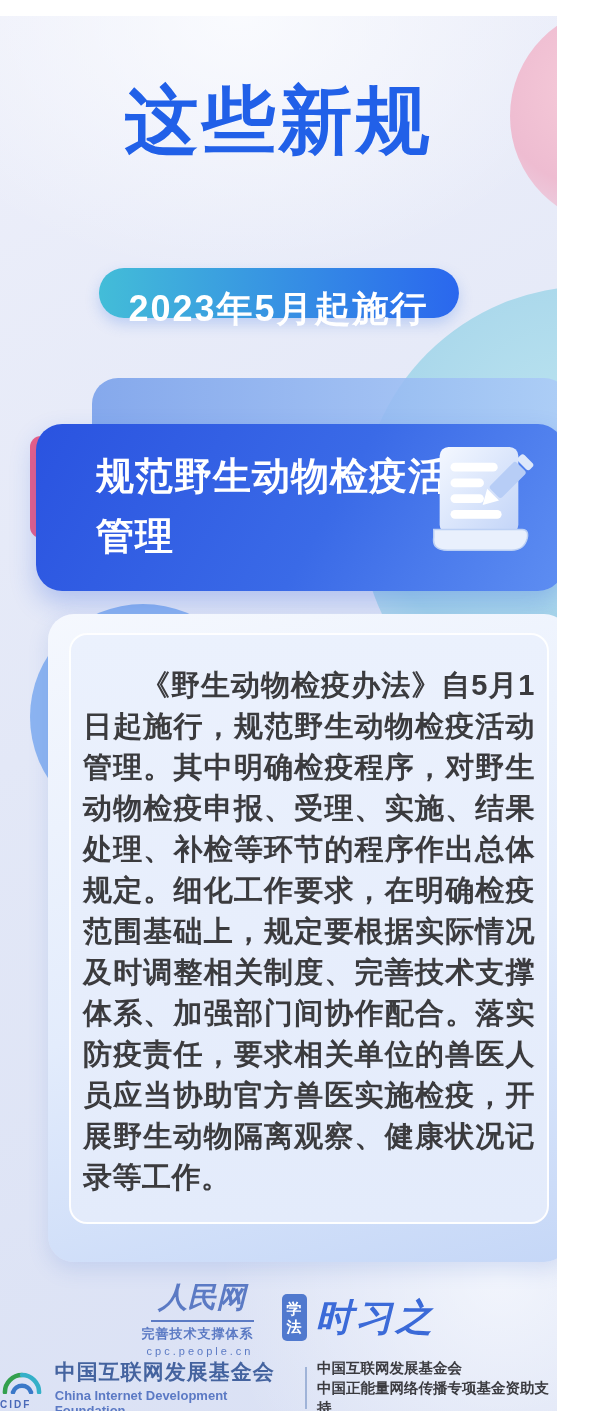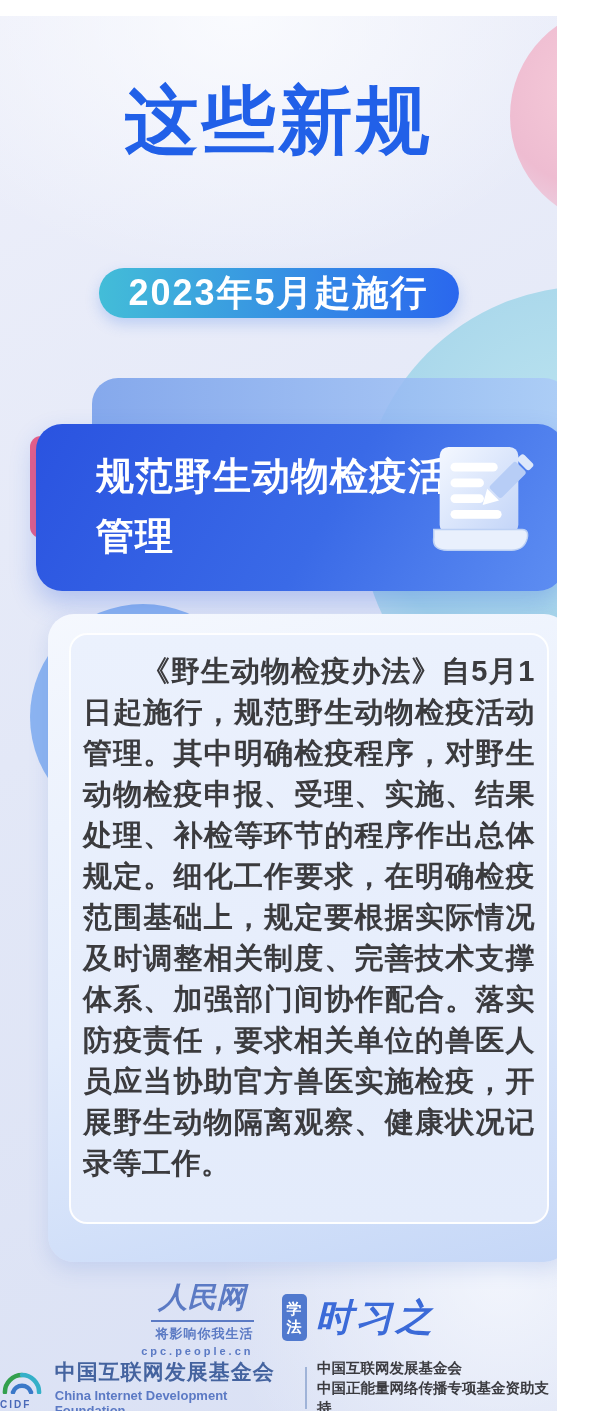--- a/index.html
+++ b/index.html
@@ -19,21 +19,21 @@
   .blob-leftblue { left:30px; top:588px; width:226px; height:226px; background:#8cb4f1; }
   .blob-bottom { left:220px; top:980px; width:560px; height:560px;
                  background:radial-gradient(closest-side,rgba(249,251,255,0.75),rgba(249,251,255,0)); }
 
   
   .main-title { position:absolute; top:60px; left:0; width:100%; text-align:center;
                 color:#2160e8; font-weight:900; font-size:74px; line-height:90px; letter-spacing:3px; }
 
   
   .date-badge { position:absolute; top:252px; left:50%; transform:translateX(-50%);
-                height:50px; line-height:50px; padding:0 30px; border-radius:26px;
+                height:50px; line-height:50px; padding:16px 30px; border-radius:26px;
                 background:linear-gradient(90deg,#43bdd8,#2a67ee);
                 color:#fff; font-size:36px; font-weight:800; letter-spacing:2px; white-space:nowrap;
                 box-shadow:0 6px 14px rgba(60,120,230,0.25);text-align:center; }
 
   
   .back-card { position:absolute; left:92px; top:362px; width:478px; height:150px; border-radius:26px;
                background:linear-gradient(90deg,rgba(116,157,234,0.85),rgba(172,204,247,0.9)); }
   .pink-bar { position:absolute; left:30px; top:420px; width:22px; height:102px; border-radius:11px;
               background:#ec5f86; }
   .header-card { position:absolute; left:36px; top:408px; width:528px; height:167px; border-radius:26px;
@@ -43,32 +43,32 @@
                   font-size:38px; font-weight:800; line-height:60px; letter-spacing:1px; }
   .doc-icon { position:absolute; right:26px; top:16px; width:118px; height:130px; }
 
   
   .content-outer { position:absolute; left:48px; top:598px; width:522px; height:648px; border-radius:26px;
                    background:linear-gradient(165deg,#f5f8fe 0%,#e3ecfc 55%,#c5d7f7 100%);
                    box-shadow:0 8px 20px rgba(90,130,210,0.18); }
   .content-inner { position:absolute; left:21px; top:19px; right:21px; bottom:38px; border-radius:18px;
                    border:2px solid rgba(255,255,255,0.95);
                    background:linear-gradient(180deg,#ebf1fd,#e3ebfb); }
-  .body-text { position:absolute; left:12px; right:12px; top:16px;
+  .body-text { position:absolute; left:12px; right:12px; top:30px;
                font-size:29px; line-height:41px; color:#3b3b3e; font-weight:600;
                text-align:justify; text-indent:2em; letter-spacing:0.5px; }
 
   
   .footer-logos { position:absolute; top:1262px; left:0; width:100%;
                   display:flex; justify-content:center; align-items:center; }
   .pd-block { width:132px; text-align:right; color:#5b7ac4; }
   .pd-calligraphy { display:inline-block; font-size:29px; font-style:italic; font-weight:700;
                     padding:0 8px 2px 8px; border-bottom:2px solid #5b7ac4; }
   .pd-sub { font-size:13px; font-weight:800; letter-spacing:1px; margin-top:3px; }
-  .pd-url { font-size:11px; letter-spacing:3px; margin-top:2px; font-weight:700; }
+  .pd-url { font-size:11px; letter-spacing:3px; margin-top:2px; font-weight:400; }
   .xf-badge { width:25px; height:47px; background:#5079ce; border-radius:5px; color:#fff;
               font-size:15px; font-weight:800; display:flex; flex-direction:column;
               align-items:center; justify-content:center; line-height:18px;
               margin:0 9px 0 28px; }
   .sxz { font-size:37px; font-weight:900; font-style:italic; color:#3b6ad8; letter-spacing:3px;text-align:center; }
 
   .footer-cidf { position:absolute; top:1342px; left:0; width:100%;
                  display:flex; justify-content:center; align-items:center; gap:10px; }
   .cidf-logo { width:46px; }
   .cidf-abbr { font-size:10px; color:#4a69b8; letter-spacing:2px; font-weight:700; margin-top:1px; }
@@ -123,21 +123,21 @@
 
   <div class="content-outer">
     <div class="content-inner">
       <div class="body-text">《野生动物检疫办法》自5月1日起施行，规范野生动物检疫活动管理。其中明确检疫程序，对野生动物检疫申报、受理、实施、结果处理、补检等环节的程序作出总体规定。细化工作要求，在明确检疫范围基础上，规定要根据实际情况及时调整相关制度、完善技术支撑体系、加强部门间协作配合。落实防疫责任，要求相关单位的兽医人员应当协助官方兽医实施检疫，开展野生动物隔离观察、健康状况记录等工作。</div>
     </div>
   </div>
 
   <div class="footer-logos">
     <div class="pd-block">
       <span class="pd-calligraphy">人民网</span>
-      <div class="pd-sub">将影响你我生活</div>
+      <div class="pd-sub">完善技术支撑体系</div>
       <div class="pd-url">cpc.people.cn</div>
     </div>
     <div class="xf-badge">
       <span>学</span>
       <span>法</span>
     </div>
     <div class="sxz">时习之</div>
   </div>
 
   <div class="footer-cidf">

